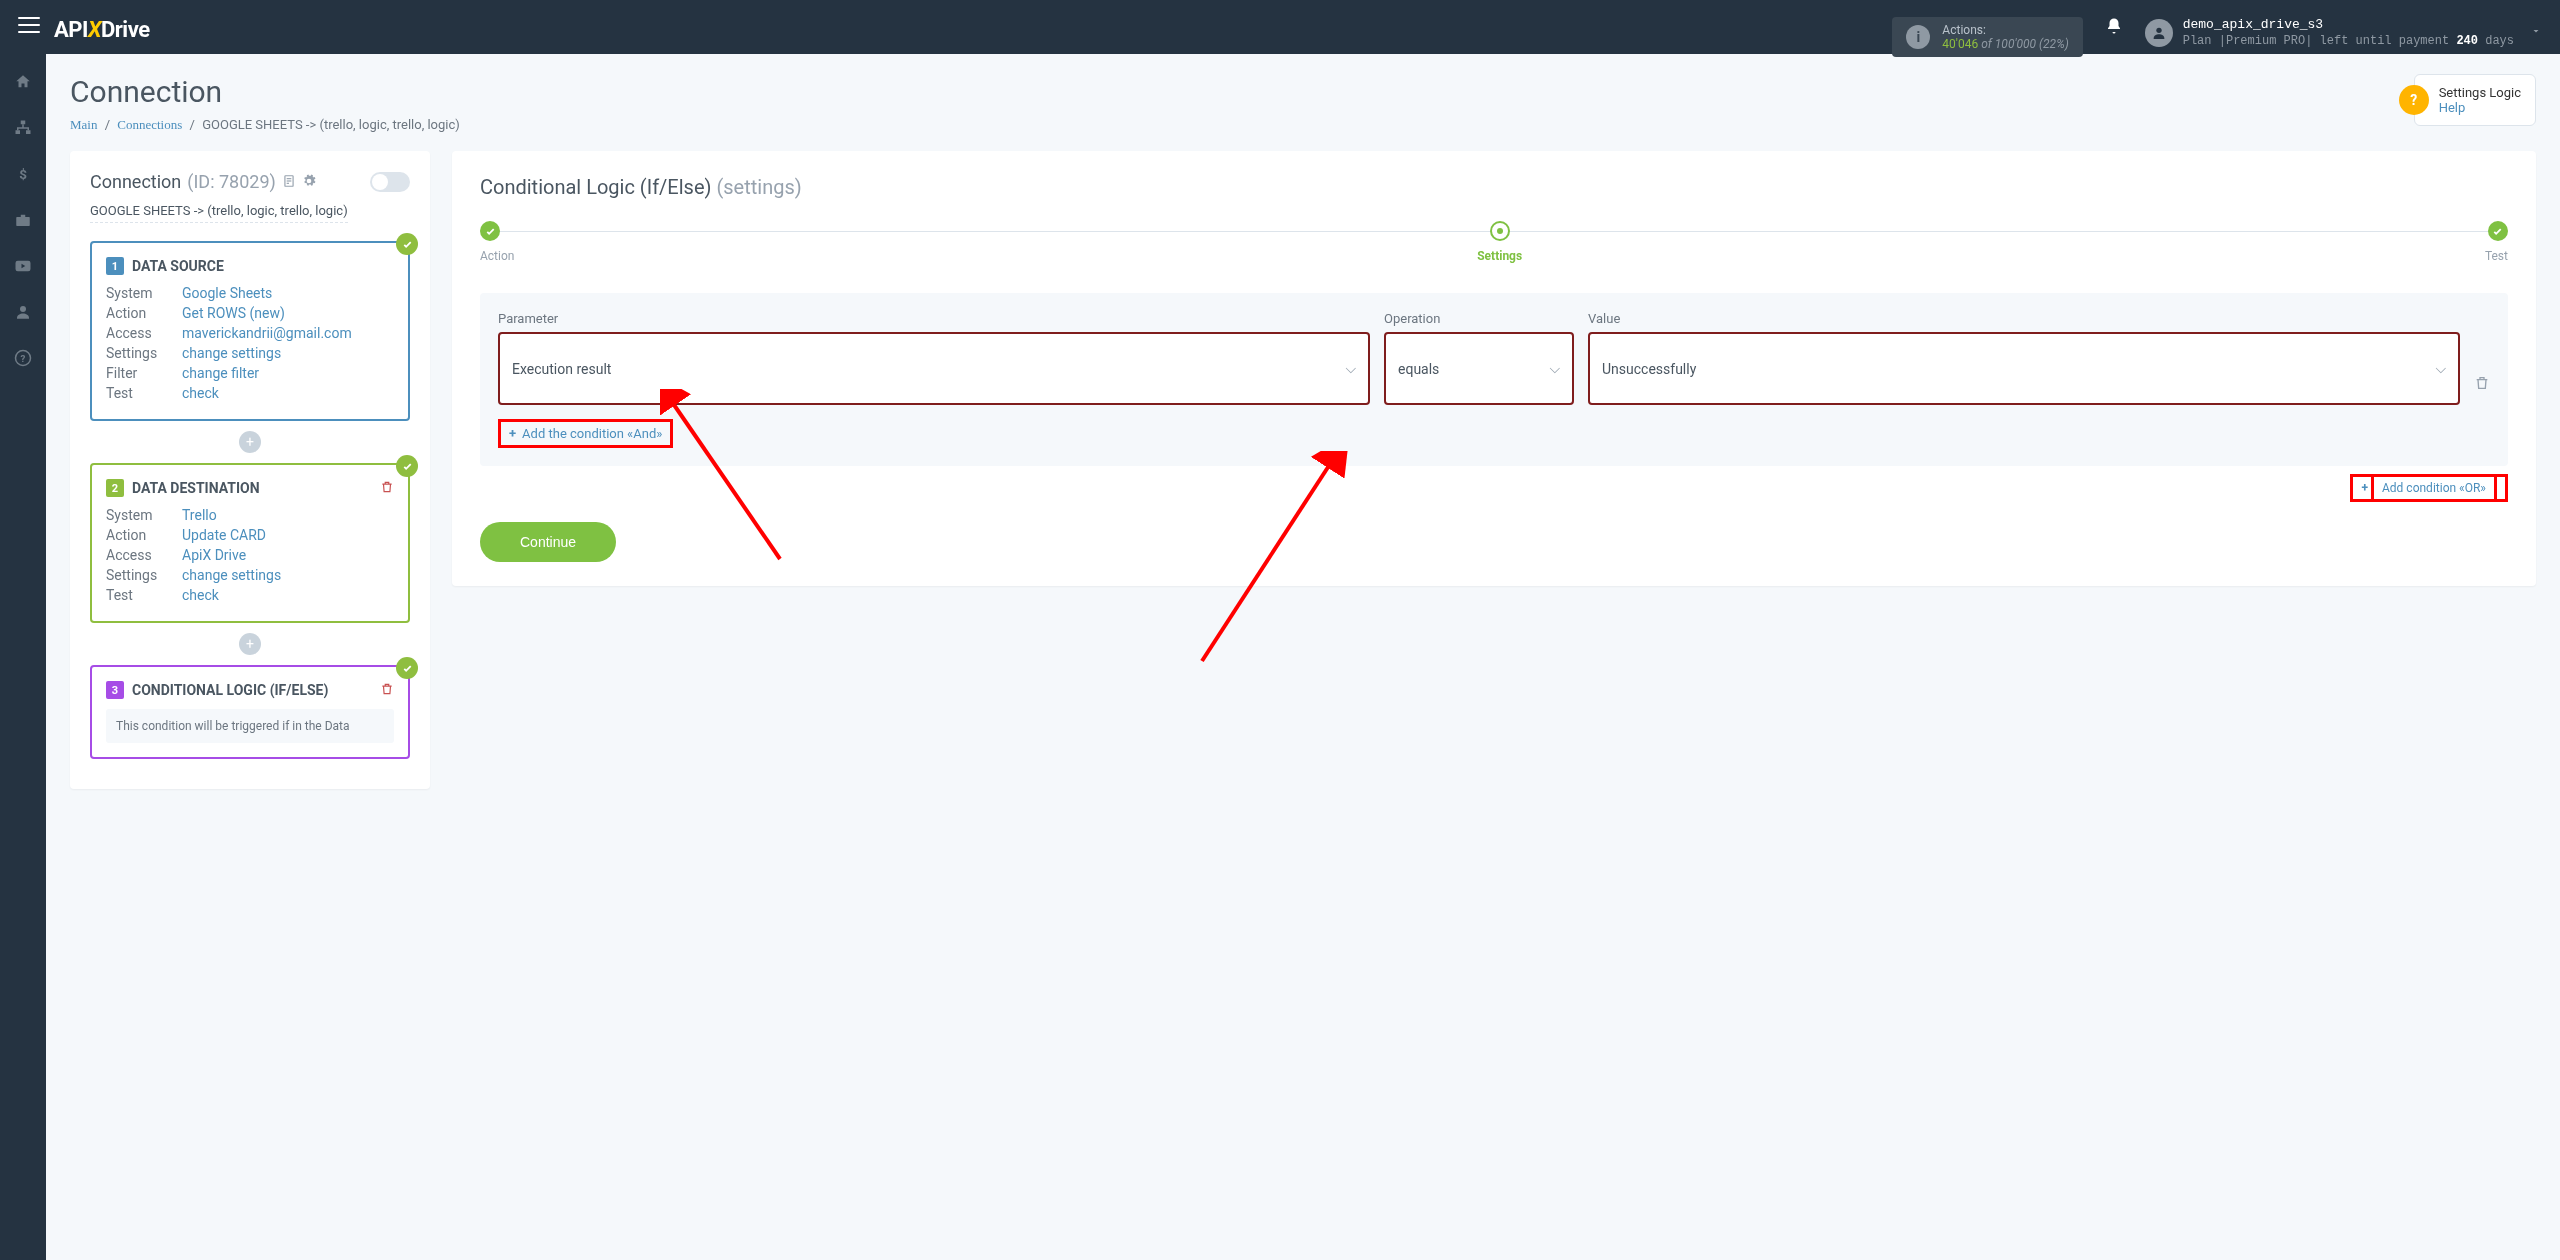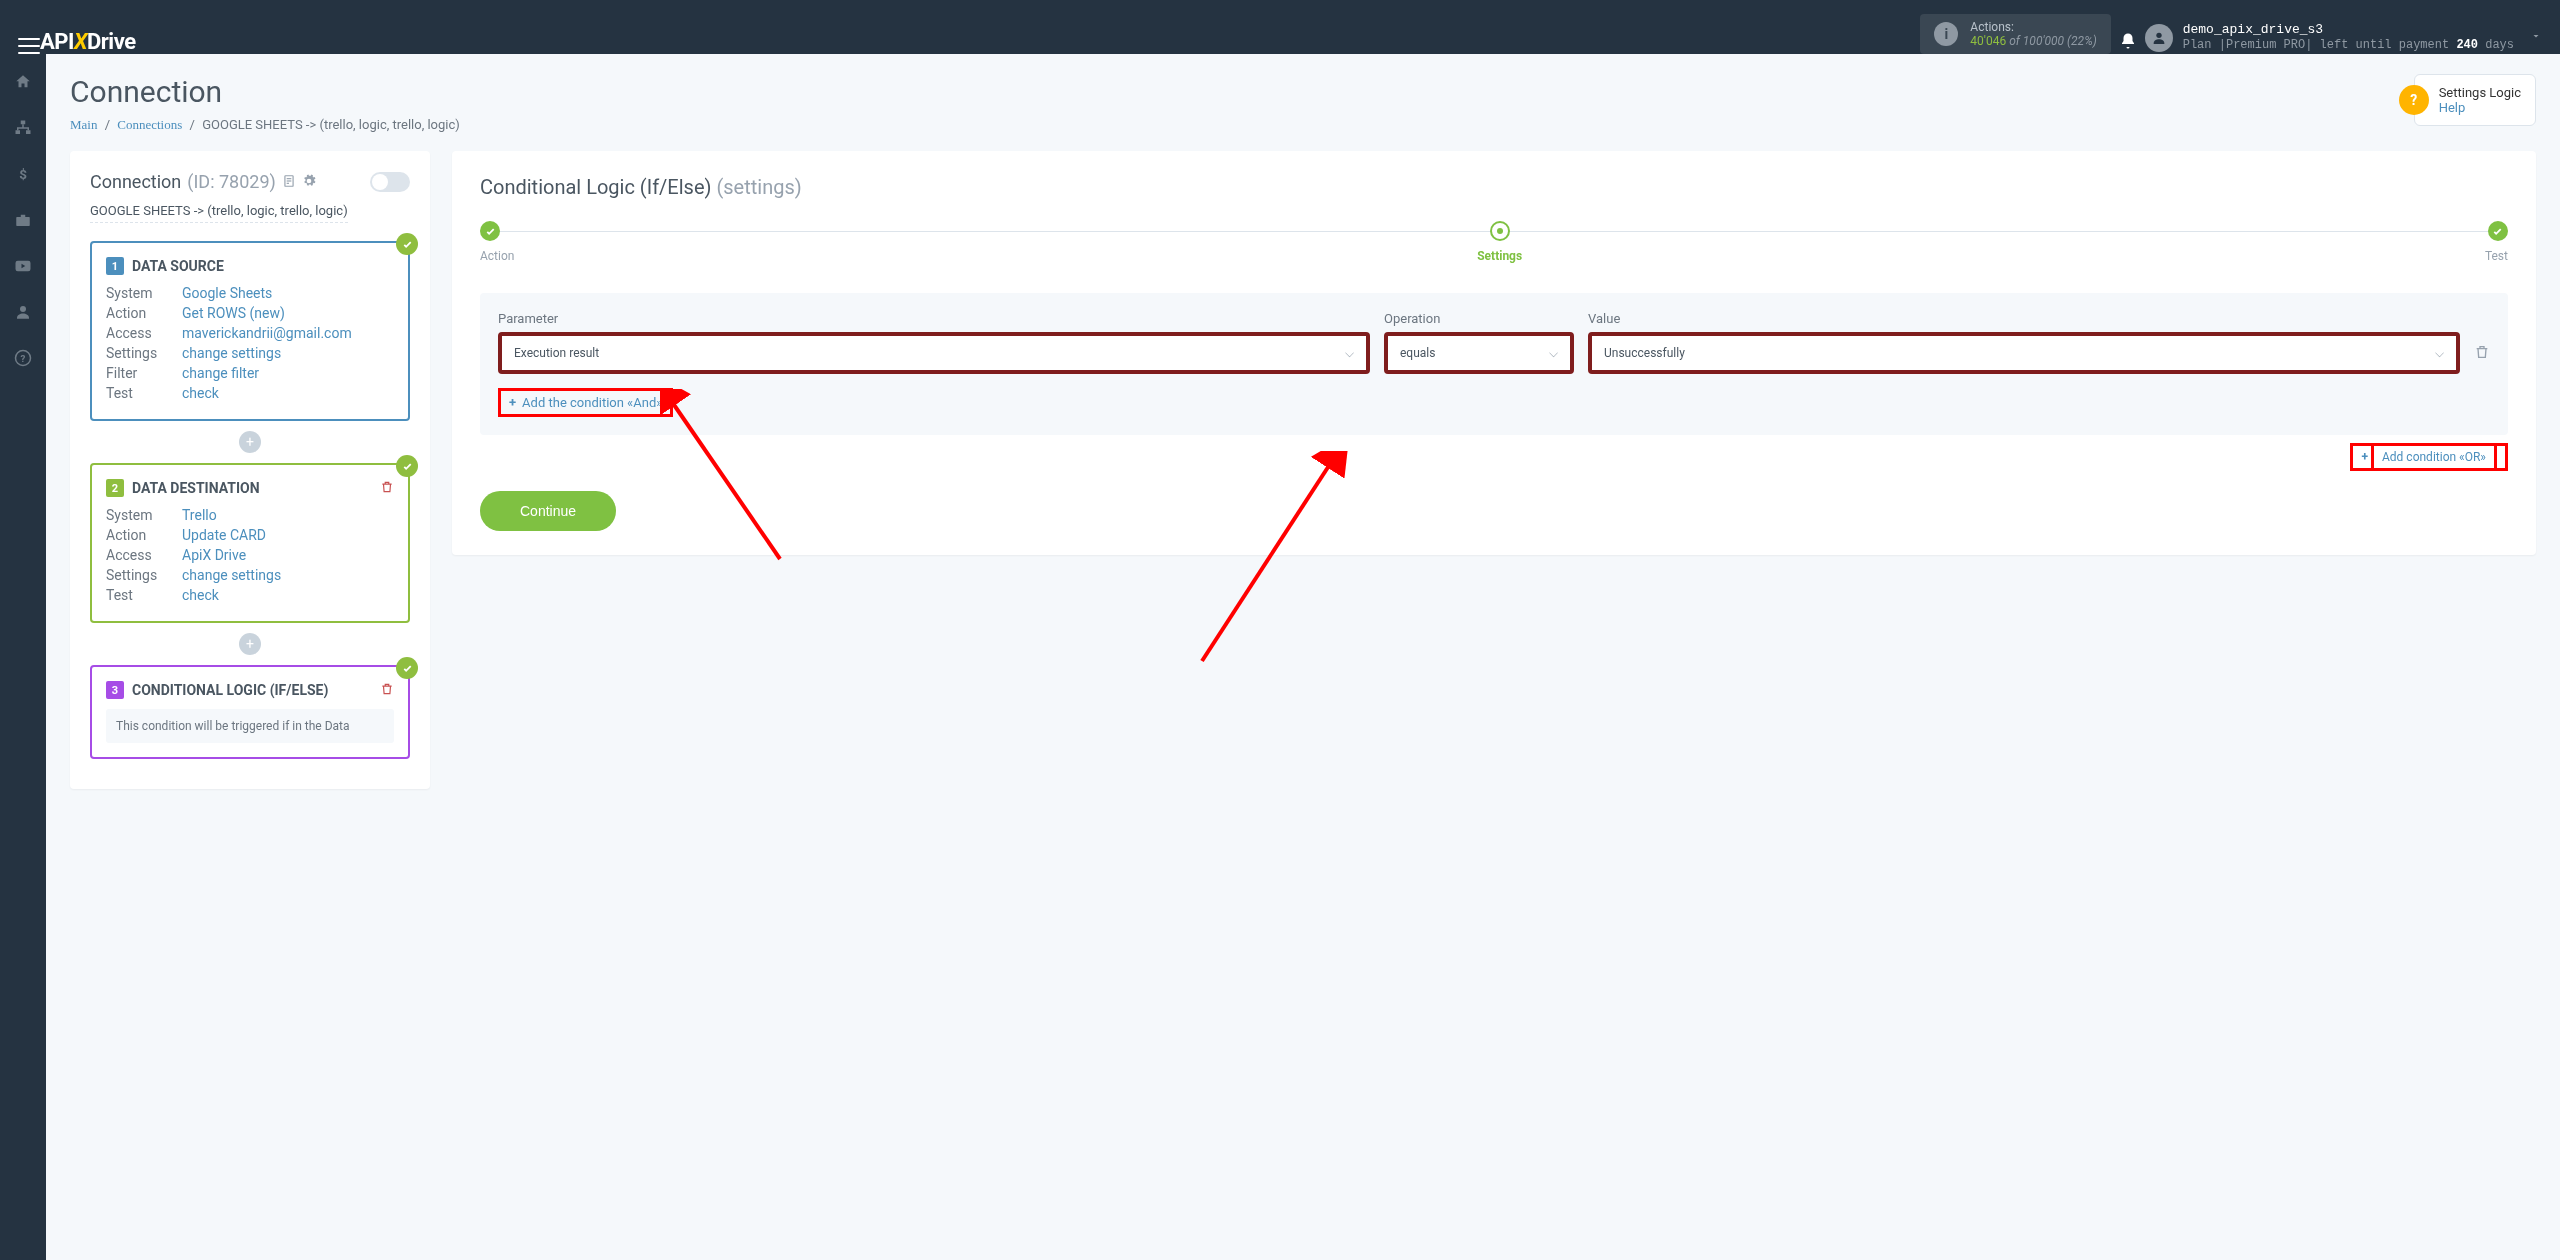--- a/index.html
+++ b/index.html
@@ -1,18 +1,18 @@
 <!DOCTYPE html>
 <html><head>
 <meta charset="utf-8">
 <style>
 * { margin: 0; padding: 0; box-sizing: border-box; }
 body { font-family: -apple-system, BlinkMacSystemFont, "Segoe UI", Roboto, sans-serif; background: #f5f8fb; color: #333; font-size: 14px; }
 .app { display: flex; flex-direction: column; height: 100vh; }
-.topbar { background: #253341; color: #fff; height: 54px; display: flex; align-items: flex-end; padding: 0 18px; }
+.topbar { background: #253341; color: #fff; height: 54px; display: flex; align-items: flex-start; padding: 17px 18px; gap: 14px; }
 .hamburger { width: 22px; height: 16px; display: flex; flex-direction: column; justify-content: space-between; cursor: pointer; }
 .hamburger span { height: 2px; background: #fff; border-radius: 1px; }
 .logo { font-weight: 700; font-size: 22px; color: #fff; letter-spacing: -0.5px; }
 .logo .api { color: #fff; }
 .logo .x { color: #ffcc00; font-style: italic; }
 .logo .drive { color: #fff; }
 .topbar-spacer { flex: 1; }
 .actions-box { background: #3a4753; border-radius: 4px; padding: 6px 14px; display: flex; align-items: center; gap: 12px; font-size: 12px; }
 .actions-box .info-icon { width: 24px; height: 24px; border-radius: 50%; background: #8f99a3; display: flex; align-items: center; justify-content: center; color: #3a4753; font-weight: bold; font-size: 14px; }
 .actions-box .label { color: #b9c2cb; }
@@ -78,21 +78,21 @@
 .step .slabel { color: #97a2ae; }
 .step.active .slabel { color: #7fc142; font-weight: bold; }
 .step:first-child { align-items: flex-start; }
 .step:last-child { align-items: flex-end; }
 .section-title { font-size: 16px; font-weight: bold; color: #4a5661; text-decoration: underline; margin-bottom: 18px; }
 .condition-box { background: #f5f8fb; border-radius: 4px; padding: 18px; margin-bottom: 8px; }
 .cond-row { display: flex; gap: 14px; align-items: flex-end; }
 .cond-col { flex: 1; display: flex; flex-direction: column; gap: 6px; }
 .cond-col.op { flex: 0 0 190px; }
 .cond-col .clabel { font-size: 13px; color: #6c7680; }
-.select { background: #fff; border: 4px solid #7f1d1d; border-radius: 4px; padding: 10px 12px; font-size: 12px; color: #4a5661; display: flex; align-items: center; justify-content: space-between; cursor: pointer; }
+.select { background: #fff; border: 2px solid #7f1d1d; border-radius: 4px; padding: 26px 12px; font-size: 14px; color: #4a5661; display: flex; align-items: center; justify-content: space-between; cursor: pointer; }
 .select .chev { color: #97a2ae; }
 .trash-btn { color: #97a2ae; cursor: pointer; padding-bottom: 10px; font-size: 16px; }
 .add-and { display: inline-flex; align-items: center; gap: 6px; color: #4c8fbd; font-size: 13px; cursor: pointer; margin-top: 14px; border: 3px solid #ff0000; padding: 4px 8px; }
 .add-or { display: flex; justify-content: flex-end; margin-bottom: 20px; }
 .add-or span { color: #4c8fbd; font-size: 12px; cursor: pointer; border: 3px solid #ff0000; padding: 4px 8px; }
 .continue-btn { background: #7fc142; color: #fff; border: none; border-radius: 20px; padding: 12px 40px; font-size: 14px; cursor: pointer; }
 .annot { position: absolute; pointer-events: none; }
 svg.check { width: 11px; height: 11px; }
 </style>
 </head>

